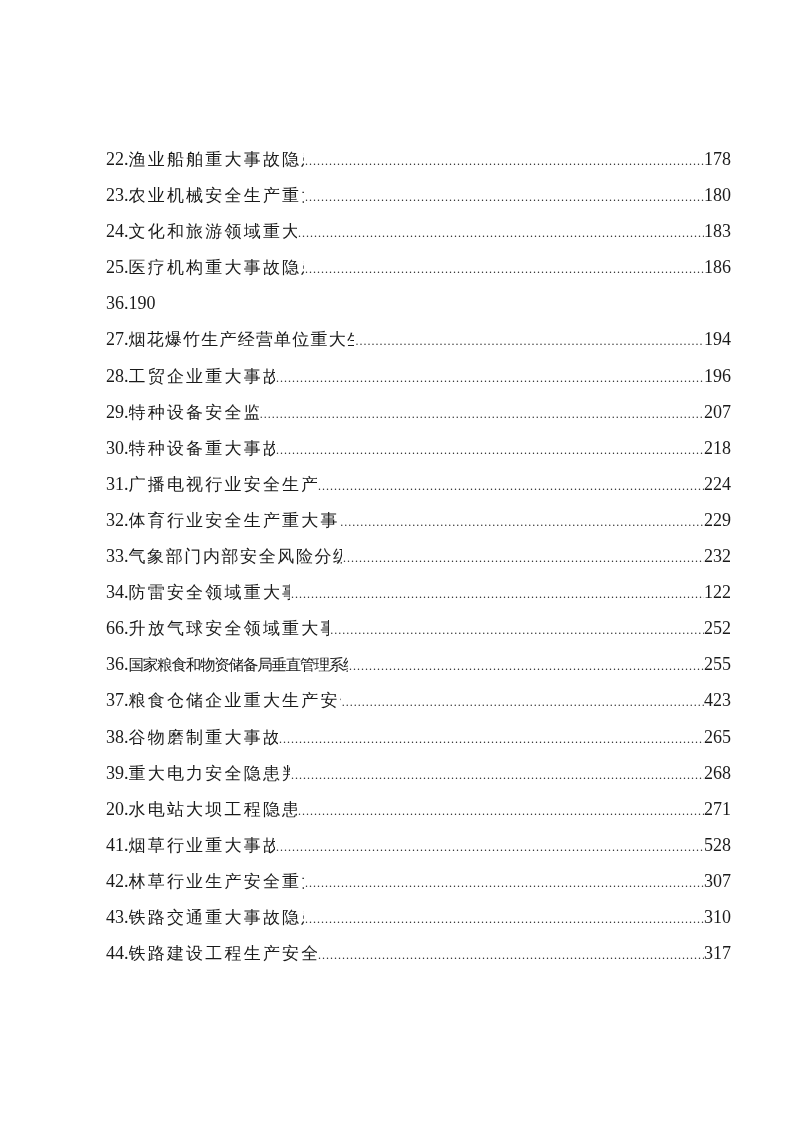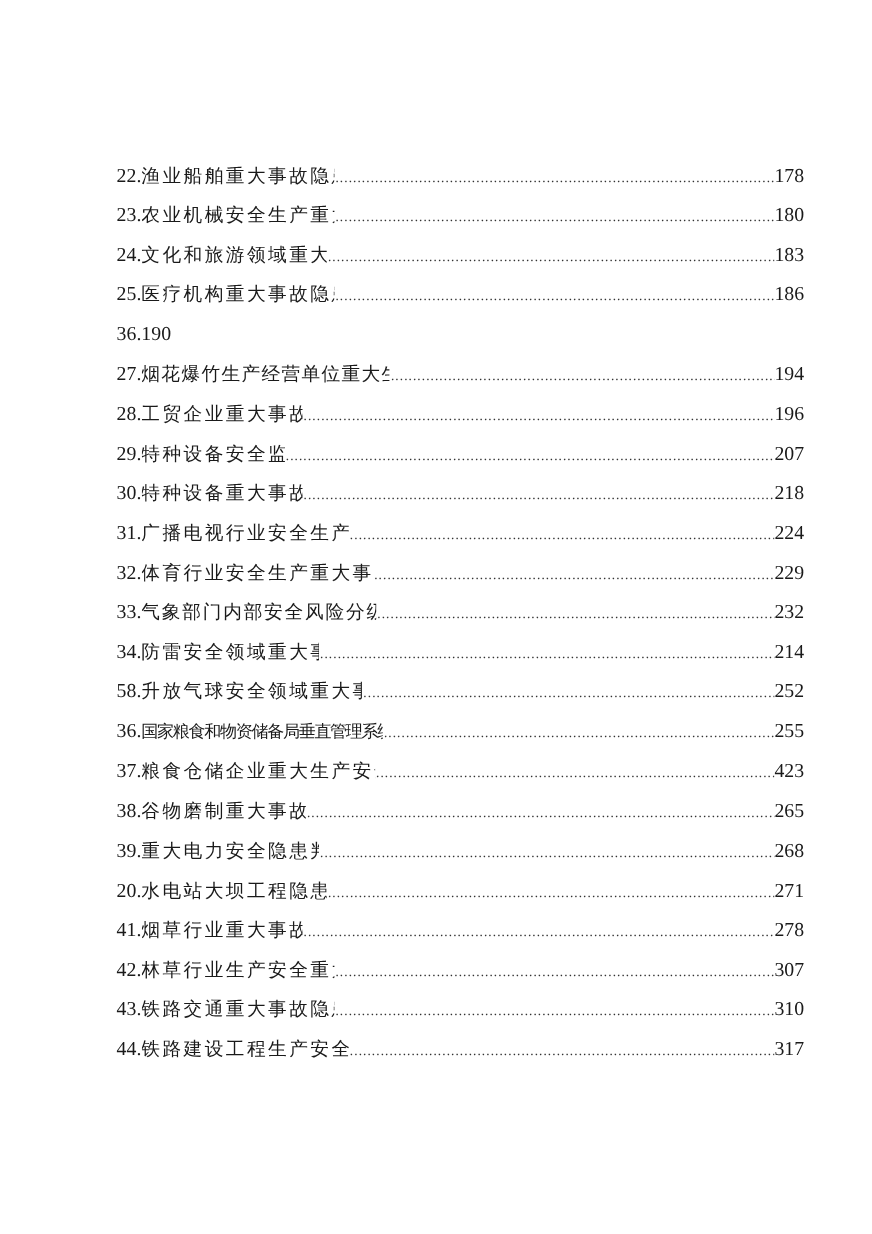--- a/index.html
+++ b/index.html
@@ -138,24 +138,24 @@
   <div class="toc-row">
     <span class="toc-num">33.</span>
     <span class="toc-title" style="letter-spacing:1.6px;">气象部门内部安全风险分级管控和隐患排查治理工作指南</span>
     <span class="toc-dots"></span>
     <span class="toc-page">232</span>
   </div>
   <div class="toc-row">
     <span class="toc-num">34.</span>
     <span class="toc-title">防雷安全领域重大事故隐患判定标准</span>
     <span class="toc-dots"></span>
-    <span class="toc-page">214</span>
-  </div>
-  <div class="toc-row">
-    <span class="toc-num">58.</span>
+    <span class="toc-page">122</span>
+  </div>
+  <div class="toc-row">
+    <span class="toc-num">66.</span>
     <span class="toc-title">升放气球安全领域重大事故隐患判定标准（试行）</span>
     <span class="toc-dots"></span>
     <span class="toc-page">252</span>
   </div>
   <div class="toc-row tight">
     <span class="toc-num">36.</span>
     <span class="toc-title">国家粮食和物资储备局垂直管理系统重大生产安全事故隐患判定标准（试行）</span>
     <span class="toc-dots"></span>
     <span class="toc-page">255</span>
   </div>
@@ -180,21 +180,21 @@
   <div class="toc-row">
     <span class="toc-num">20.</span>
     <span class="toc-title">水电站大坝工程隐患治理监督管理办法</span>
     <span class="toc-dots"></span>
     <span class="toc-page">271</span>
   </div>
   <div class="toc-row">
     <span class="toc-num">41.</span>
     <span class="toc-title">烟草行业重大事故隐患检查指引</span>
     <span class="toc-dots"></span>
-    <span class="toc-page">278</span>
+    <span class="toc-page">528</span>
   </div>
   <div class="toc-row">
     <span class="toc-num">42.</span>
     <span class="toc-title">林草行业生产安全重大事故隐患判定标准</span>
     <span class="toc-dots"></span>
     <span class="toc-page">307</span>
   </div>
   <div class="toc-row">
     <span class="toc-num">43.</span>
     <span class="toc-title">铁路交通重大事故隐患判定标准（试行）</span>

